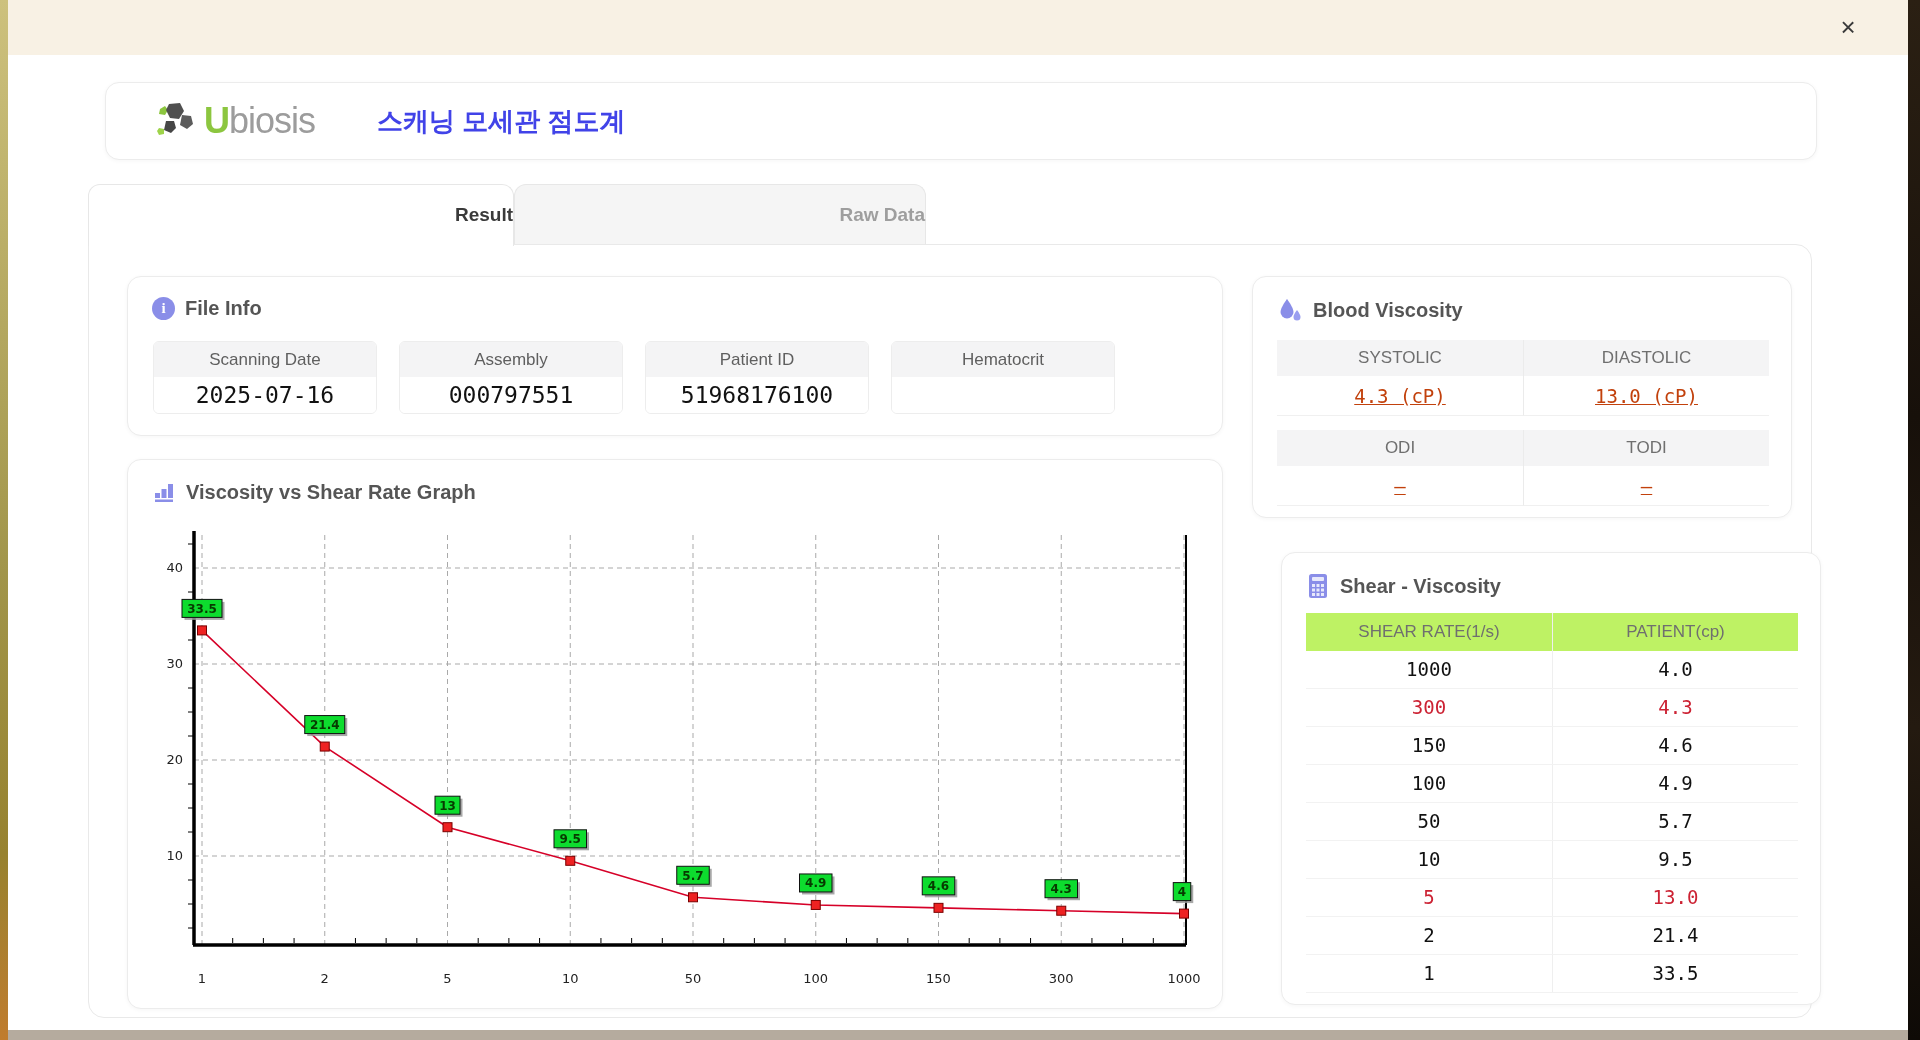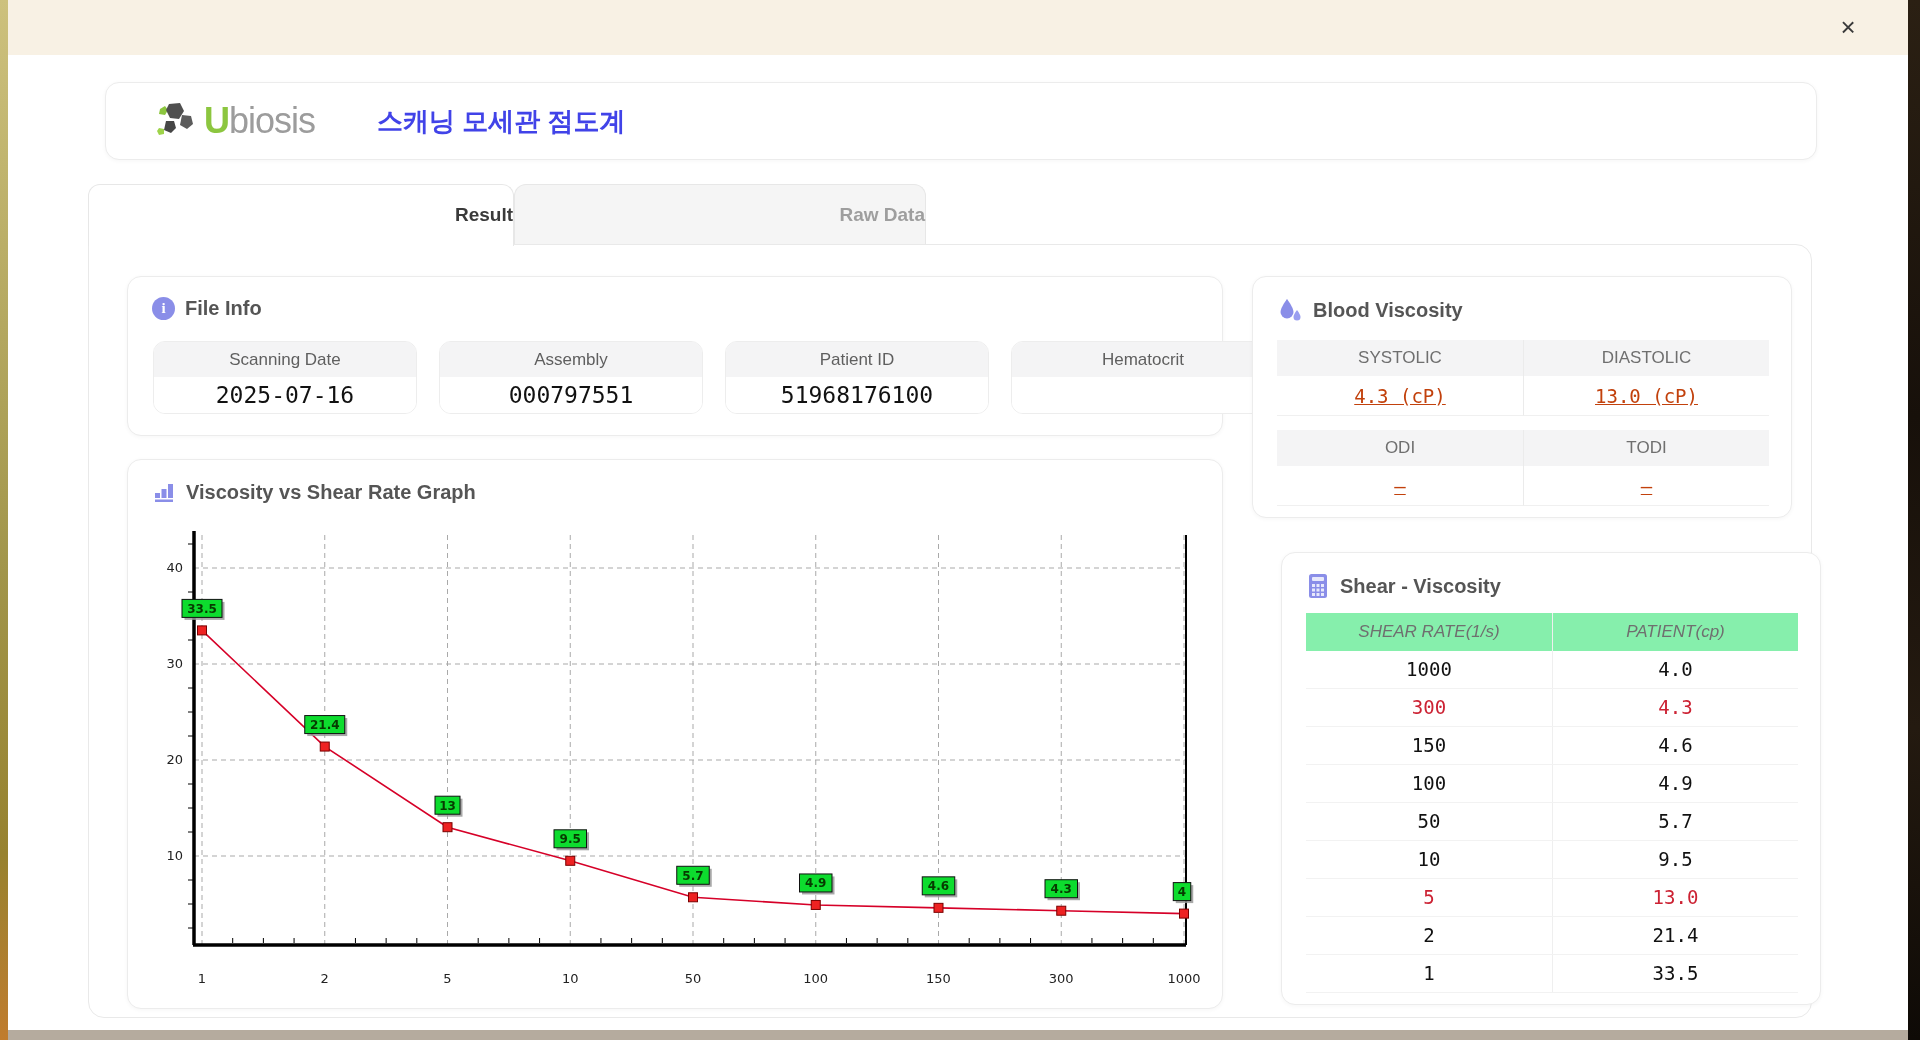--- a/index.html
+++ b/index.html
@@ -44,21 +44,21 @@
     box-shadow:0 1px 4px rgba(0,0,0,.04); }
   .card-title { display:flex; align-items:center; gap:10px; font-size:20px; font-weight:bold; color:#555; }
   .icon-badge { display:inline-flex; align-items:center; justify-content:center; }
   .info-circle { width:23px; height:23px; border-radius:50%; background:#8a8ee8; color:#fff;
     font-size:15px; font-weight:bold; font-family:"Liberation Serif", serif; text-align:center; line-height:23px; }
 
   
   .file-info { left:38px; top:31px; width:1096px; height:160px; }
   .file-info .card-title { margin:20px 0 0 24px; }
   .fields { position:absolute; left:25px; top:64px; display:flex; gap:22px; }
-  .field { width:264px; border-radius:12px; overflow:hidden; border:1px solid #ededed; }
+  .field { width:224px; border-radius:6px; overflow:hidden; border:1px solid #ededed; }
   .field-label { height:35px; background:#f4f4f5; color:#5f5f5f; font-size:17px; text-align:center; line-height:35px; }
   .field-value { height:36px; background:#fff; color:#111; font-size:23px; text-align:center; line-height:36px;
     font-family:"DejaVu Sans Mono", monospace; }
 
   
   .graph-card { left:38px; top:214px; width:1096px; height:550px; }
   .graph-card .card-title { margin:20px 0 0 24px; }
   #chart-svg { position:absolute; left:24px; top:58px; font-family:"DejaVu Sans", sans-serif; }
 
   
@@ -70,21 +70,21 @@
   .kv-head { height:36px; background:#f4f4f5; color:#6f6f6f; font-size:17px; line-height:36px; }
   .kv-val { height:40px; background:#fff; color:#c2410c; font-size:19px; line-height:40px;
     font-family:"DejaVu Sans Mono", monospace; border-bottom:1px solid #f0f0f0;text-decoration:underline; }
   .kv-cell + .kv-cell { border-left:1px solid #ebebeb; }
   .kv-gap { height:14px; }
 
   
   .shear-card { left:1192px; top:307px; width:540px; height:453px; }
   .shear-card .card-title { margin:20px 0 0 24px; }
   .sv-table { position:absolute; left:24px; top:60px; width:492px; }
-  .sv-hrow { display:flex; background:#86efac;font-style:italic; }
+  .sv-hrow { display:flex; background:#bef264; }
   .sv-hcell { width:246px; height:38px; color:#6f6f6f; font-size:17px; line-height:38px; text-align:center; }
   .sv-row { display:flex; border-bottom:1px solid #f2f2f2; }
   .sv-cell { width:246px; height:37px; font-size:19px; line-height:37px; text-align:center; color:#111;
     font-family:"DejaVu Sans Mono", monospace; }
   .sv-cell + .sv-cell, .sv-hcell + .sv-hcell { border-left:1px solid #efefef; }
   .sv-row.hl .sv-cell { color:#cc2233; }
 </style>
 </head>
 <body>
 

